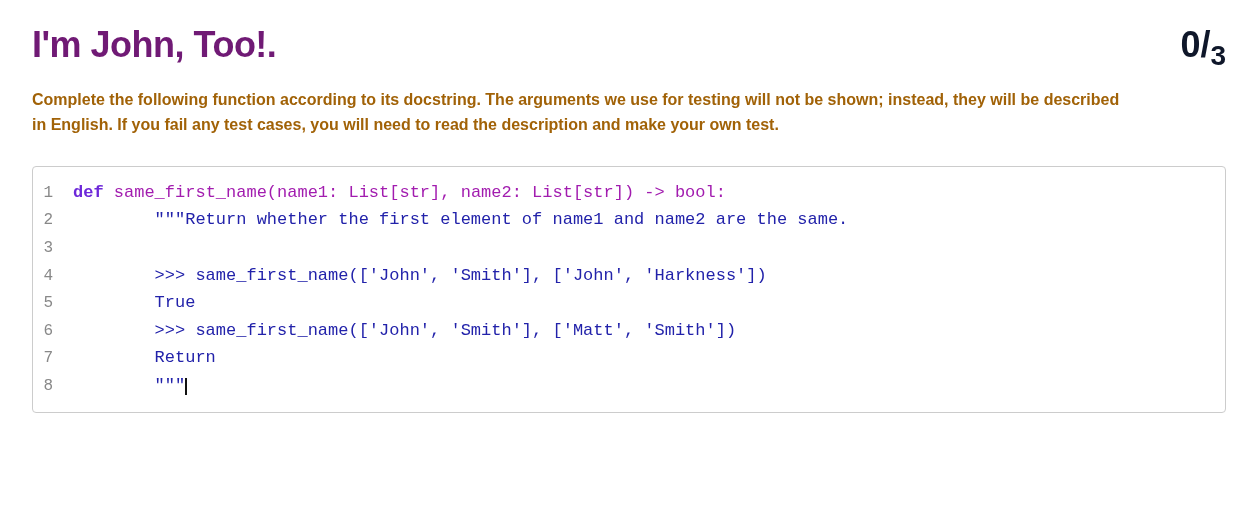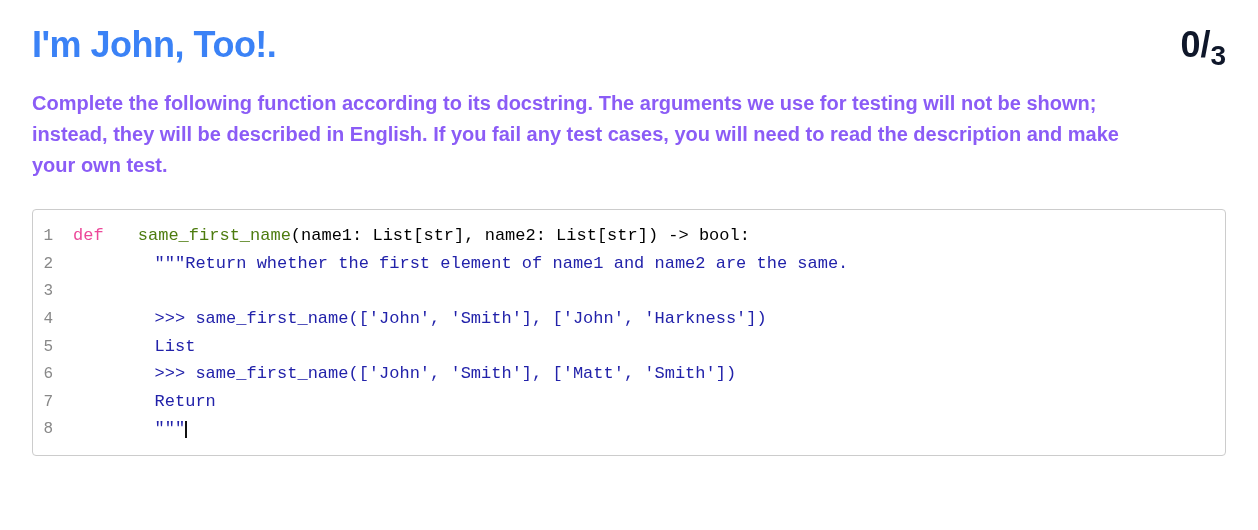--- a/index.html
+++ b/index.html
@@ -19,39 +19,39 @@
     .header-row {
       display: flex;
       justify-content: space-between;
       align-items: flex-start;
       margin-bottom: 16px;
     }
 
     .title {
       font-size: 36px;
       font-weight: 900;
-      color: #3b82f6;
+      color: #701a75;
       letter-spacing: -0.5px;
     }
 
     .score {
       font-size: 36px;
       font-weight: 700;
       color: #0f172a;
     }
 
     .score-denom {
       font-size: 28px;
       vertical-align: sub;
     }
 
     .description {
-      font-size: 20px;
+      font-size: 16px;
       font-weight: 700;
-      color: #8b5cf6;
+      color: #a16207;
       line-height: 1.55;
       max-width: 1100px;
       margin-bottom: 28px;
     }
 
     .code-container {
       border: 1.5px solid #cccccc;
       border-radius: 4px;
       overflow: hidden;
       background: #ffffff;
@@ -80,32 +80,31 @@
       font-size: 16px;
     }
 
     .line-content {
       flex: 1;
       white-space: pre;
     }
 
     
     .kw {
-      color: #ec4899;
+      color: #6d28d9;
+      font-weight: bold;
+    }
+
+    .fn {
+      color: #a21caf;
       font-weight: normal;
     }
 
-    .fn {
-      color: #4d7c0f;
-      font-weight: normal;
-      margin-left: 24px;
-    }
-
     .black {
-      color: #000000;
+      color: #a21caf;
     }
 
     .blue {
       color: #2222aa;
     }
 
     .cursor {
       display: inline-block;
       width: 2px;
       height: 1em;
@@ -148,21 +147,21 @@
       <span class="line-content"> </span>
     </div>
 
     <div class="code-line">
       <span class="line-num">4</span>
       <span class="line-content"><span class="blue">        &gt;&gt;&gt; same_first_name(['John', 'Smith'], ['John', 'Harkness'])</span></span>
     </div>
 
     <div class="code-line">
       <span class="line-num">5</span>
-      <span class="line-content"><span class="blue">        List</span></span>
+      <span class="line-content"><span class="blue">        True</span></span>
     </div>
 
     <div class="code-line">
       <span class="line-num">6</span>
       <span class="line-content"><span class="blue">        &gt;&gt;&gt; same_first_name(['John', 'Smith'], ['Matt', 'Smith'])</span></span>
     </div>
 
     <div class="code-line">
       <span class="line-num">7</span>
       <span class="line-content"><span class="blue">        Return</span></span>

